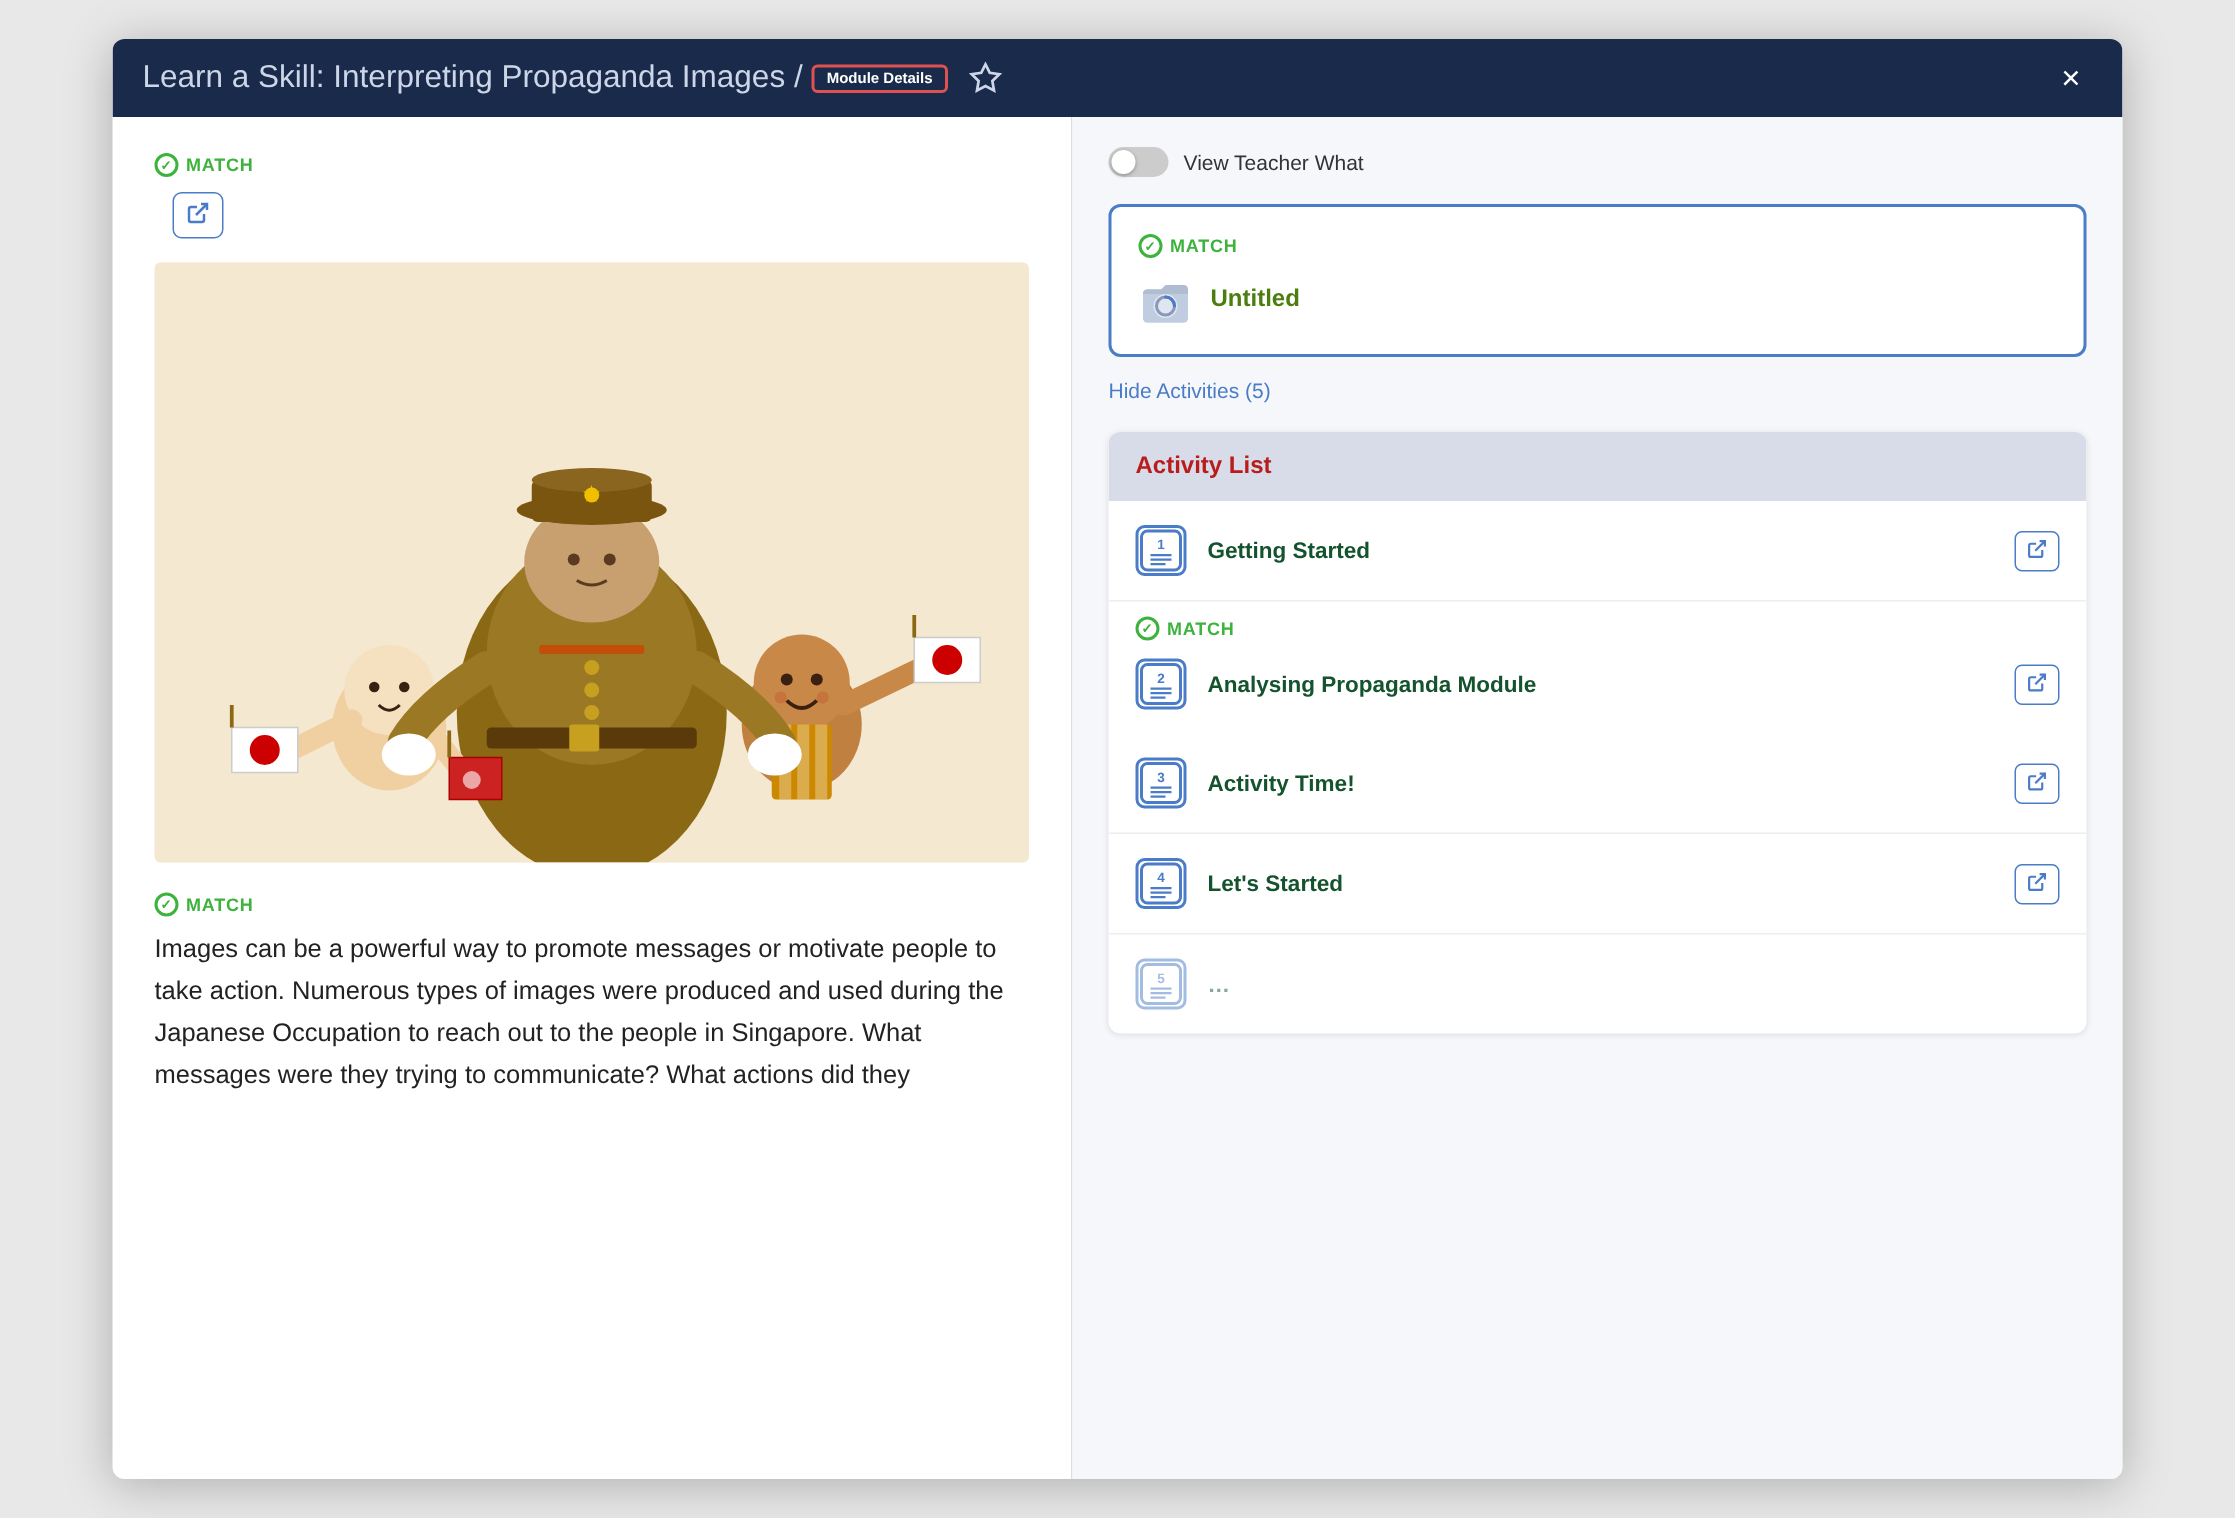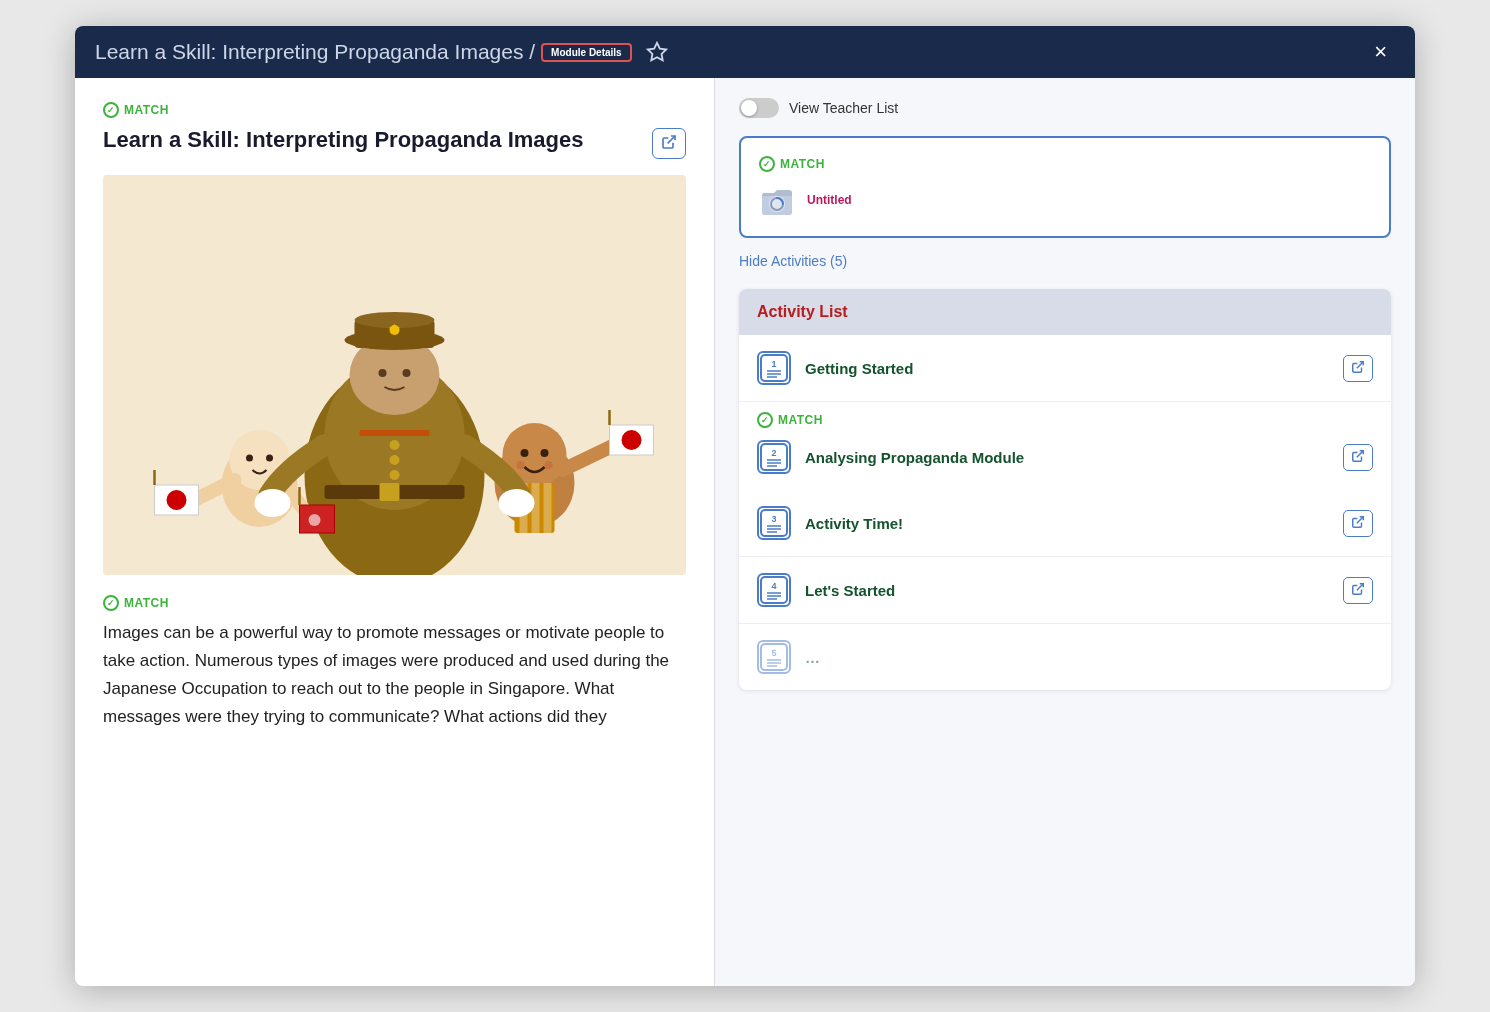--- a/index.html
+++ b/index.html
@@ -213,23 +213,23 @@
       width: 36px;
       height: 36px;
       flex-shrink: 0;
       display: flex;
       align-items: center;
       justify-content: center;
       color: #8899bb;
       font-size: 22px;
     }
     .module-name {
-      font-size: 12px;
+      font-size: 16px;
       font-weight: 600;
-      color: #be185d;
+      color: #4d7c0f;
     }
 
     .hide-activities-link {
       color: #4a7cc7;
       font-size: 14px;
       cursor: pointer;
       text-decoration: none;
       margin-bottom: 20px;
       display: inline-block;
     }
@@ -318,21 +318,20 @@
 
   <div class="modal-body">
 
     <div class="left-panel">
       <div class="match-badge">
         <span class="match-icon">✓</span>
         <span>MATCH</span>
       </div>
 
       <div class="resource-title-row">
-        <h1 class="resource-title">Learn a Skill: Interpreting Propaganda Images</h1>
         <button class="external-link-btn">
           <svg width="16" height="16" viewBox="0 0 24 24" fill="none" stroke="#4a7cc7" stroke-width="2.5">
             <path d="M18 13v6a2 2 0 0 1-2 2H5a2 2 0 0 1-2-2V8a2 2 0 0 1 2-2h6"></path>
             <polyline points="15 3 21 3 21 9"></polyline>
             <line x1="10" y1="14" x2="21" y2="3"></line>
           </svg>
         </button>
       </div>
 
       <div class="resource-image">
@@ -420,21 +419,21 @@
         <span class="match-icon">✓</span>
         <span>MATCH</span>
       </div>
       <p class="resource-description">Images can be a powerful way to promote messages or motivate people to take action. Numerous types of images were produced and used during the Japanese Occupation to reach out to the people in Singapore. What messages were they trying to communicate? What actions did they</p>
     </div>
 
     <div class="right-panel">
       
       <div class="teacher-notes-row">
         <div class="toggle-switch"></div>
-        <span class="teacher-notes-label">View Teacher List</span>
+        <span class="teacher-notes-label">View Teacher What</span>
       </div>
 
       
       <div class="module-card">
         <div class="match-badge">
           <span class="match-icon">✓</span>
           <span>MATCH</span>
         </div>
         <div class="module-card-content">
           <div class="module-icon">

